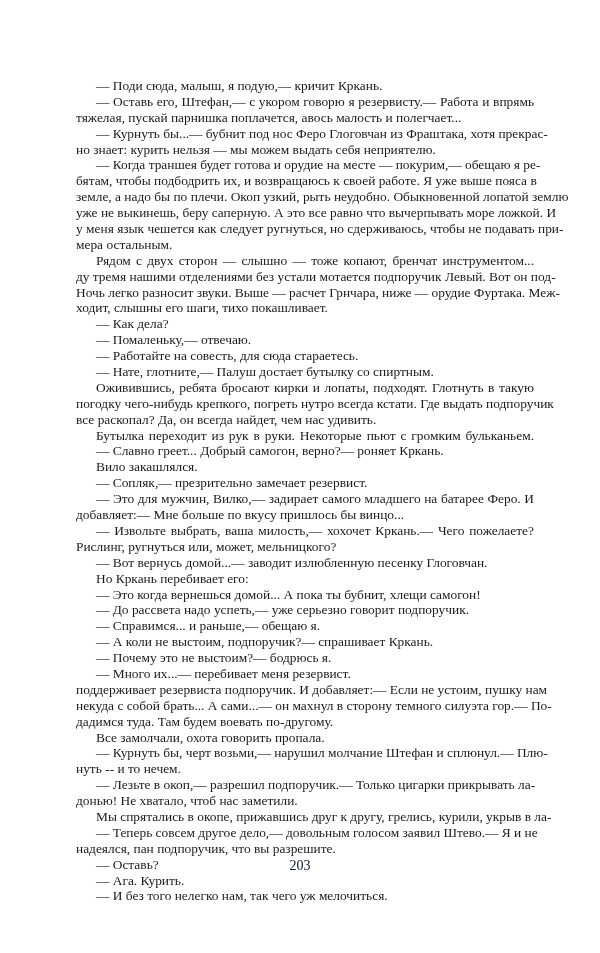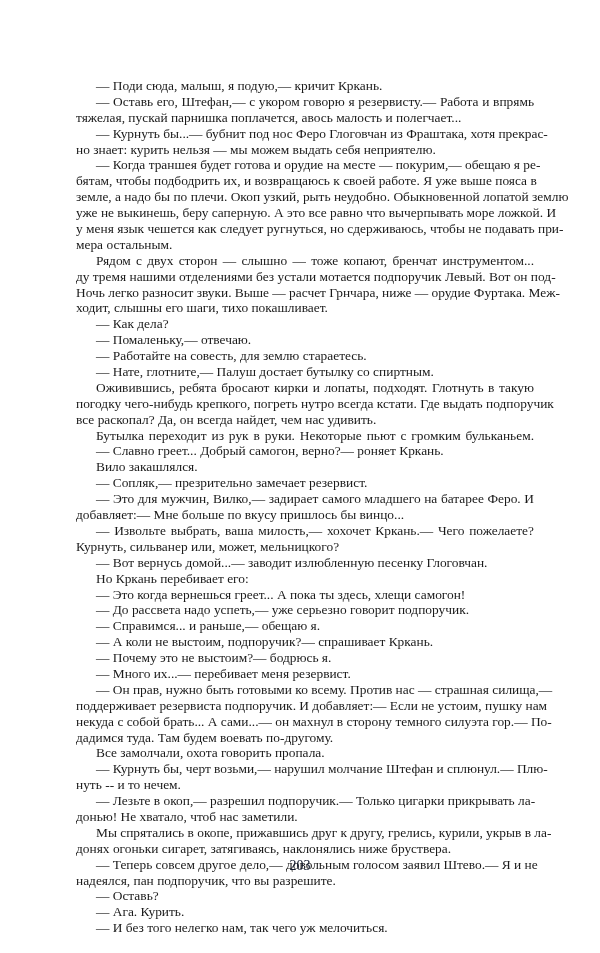--- a/index.html
+++ b/index.html
@@ -49,51 +49,49 @@
     <span class="line">земле, а надо бы по плечи. Окоп узкий, рыть неудобно. Обыкновенной лопатой землю</span>
     <span class="line">уже не выкинешь, беру саперную. А это все равно что вычерпывать море ложкой. И</span>
     <span class="line">у меня язык чешется как следует ругнуться, но сдерживаюсь, чтобы не подавать при-</span>
     <span class="line last">мера остальным.</span>
     <span class="line indent">Рядом с двух сторон — слышно — тоже копают, бренчат инструментом...</span>
     <span class="line">ду тремя нашими отделениями без устали мотается подпоручик Левый. Вот он под-</span>
     <span class="line">Ночь легко разносит звуки. Выше — расчет Грнчара, ниже — орудие Фуртака. Меж-</span>
     <span class="line last">ходит, слышны его шаги, тихо покашливает.</span>
     <span class="line indent last">— Как дела?</span>
     <span class="line indent last">— Помаленьку,— отвечаю.</span>
-    <span class="line indent last">— Работайте на совесть, для землю стараетесь.</span>
+    <span class="line indent last">— Работайте на совесть, для сюда стараетесь.</span>
     <span class="line indent last">— Нате, глотните,— Палуш достает бутылку со спиртным.</span>
     <span class="line indent">Оживившись, ребята бросают кирки и лопаты, подходят. Глотнуть в такую</span>
     <span class="line">погодку чего-нибудь крепкого, погреть нутро всегда кстати. Где выдать подпоручик</span>
     <span class="line last">все раскопал? Да, он всегда найдет, чем нас удивить.</span>
     <span class="line indent">Бутылка переходит из рук в руки. Некоторые пьют с громким бульканьем.</span>
     <span class="line indent last">— Славно греет... Добрый самогон, верно?— роняет Кркань.</span>
     <span class="line indent last">Вило закашлялся.</span>
     <span class="line indent last">— Сопляк,— презрительно замечает резервист.</span>
     <span class="line indent">— Это для мужчин, Вилко,— задирает самого младшего на батарее Феро. И</span>
     <span class="line last">добавляет:— Мне больше по вкусу пришлось бы винцо...</span>
     <span class="line indent">— Извольте выбрать, ваша милость,— хохочет Кркань.— Чего пожелаете?</span>
-    <span class="line last">Курнуть, сильванер или, может, мельницкого?</span>
+    <span class="line last">Рислинг, ругнуться или, может, мельницкого?</span>
     <span class="line indent last">— Вот вернусь домой...— заводит излюбленную песенку Глоговчан.</span>
     <span class="line indent last">Но Кркань перебивает его:</span>
-    <span class="line indent last">— Это когда вернешься греет... А пока ты здесь, хлещи самогон!</span>
+    <span class="line indent last">— Это когда вернешься домой... А пока ты бубнит, хлещи самогон!</span>
     <span class="line indent last">— До рассвета надо успеть,— уже серьезно говорит подпоручик.</span>
     <span class="line indent last">— Справимся... и раньше,— обещаю я.</span>
     <span class="line indent last">— А коли не выстоим, подпоручик?— спрашивает Кркань.</span>
     <span class="line indent last">— Почему это не выстоим?— бодрюсь я.</span>
     <span class="line indent last">— Много их...— перебивает меня резервист.</span>
-    <span class="line indent">— Он прав, нужно быть готовыми ко всему. Против нас — страшная силища,—</span>
     <span class="line">поддерживает резервиста подпоручик. И добавляет:— Если не устоим, пушку нам</span>
     <span class="line">некуда с собой брать... А сами...— он махнул в сторону темного силуэта гор.— По-</span>
     <span class="line last">дадимся туда. Там будем воевать по-другому.</span>
     <span class="line indent last">Все замолчали, охота говорить пропала.</span>
     <span class="line indent">— Курнуть бы, черт возьми,— нарушил молчание Штефан и сплюнул.— Плю-</span>
     <span class="line last">нуть -- и то нечем.</span>
     <span class="line indent">— Лезьте в окоп,— разрешил подпоручик.— Только цигарки прикрывать ла-</span>
     <span class="line last">донью! Не хватало, чтоб нас заметили.</span>
     <span class="line indent">Мы спрятались в окопе, прижавшись друг к другу, грелись, курили, укрыв в ла-</span>
-    <span class="line last">донях огоньки сигарет, затягиваясь, наклонялись ниже бруствера.</span>
     <span class="line indent">— Теперь совсем другое дело,— довольным голосом заявил Штево.— Я и не</span>
     <span class="line last">надеялся, пан подпоручик, что вы разрешите.</span>
     <span class="line indent last">— Оставь?</span>
     <span class="line indent last">— Ага. Курить.</span>
     <span class="line indent last">— И без того нелегко нам, так чего уж мелочиться.</span>
   </div>
 <div class="pagenum">203</div>
 
 </body></html>

